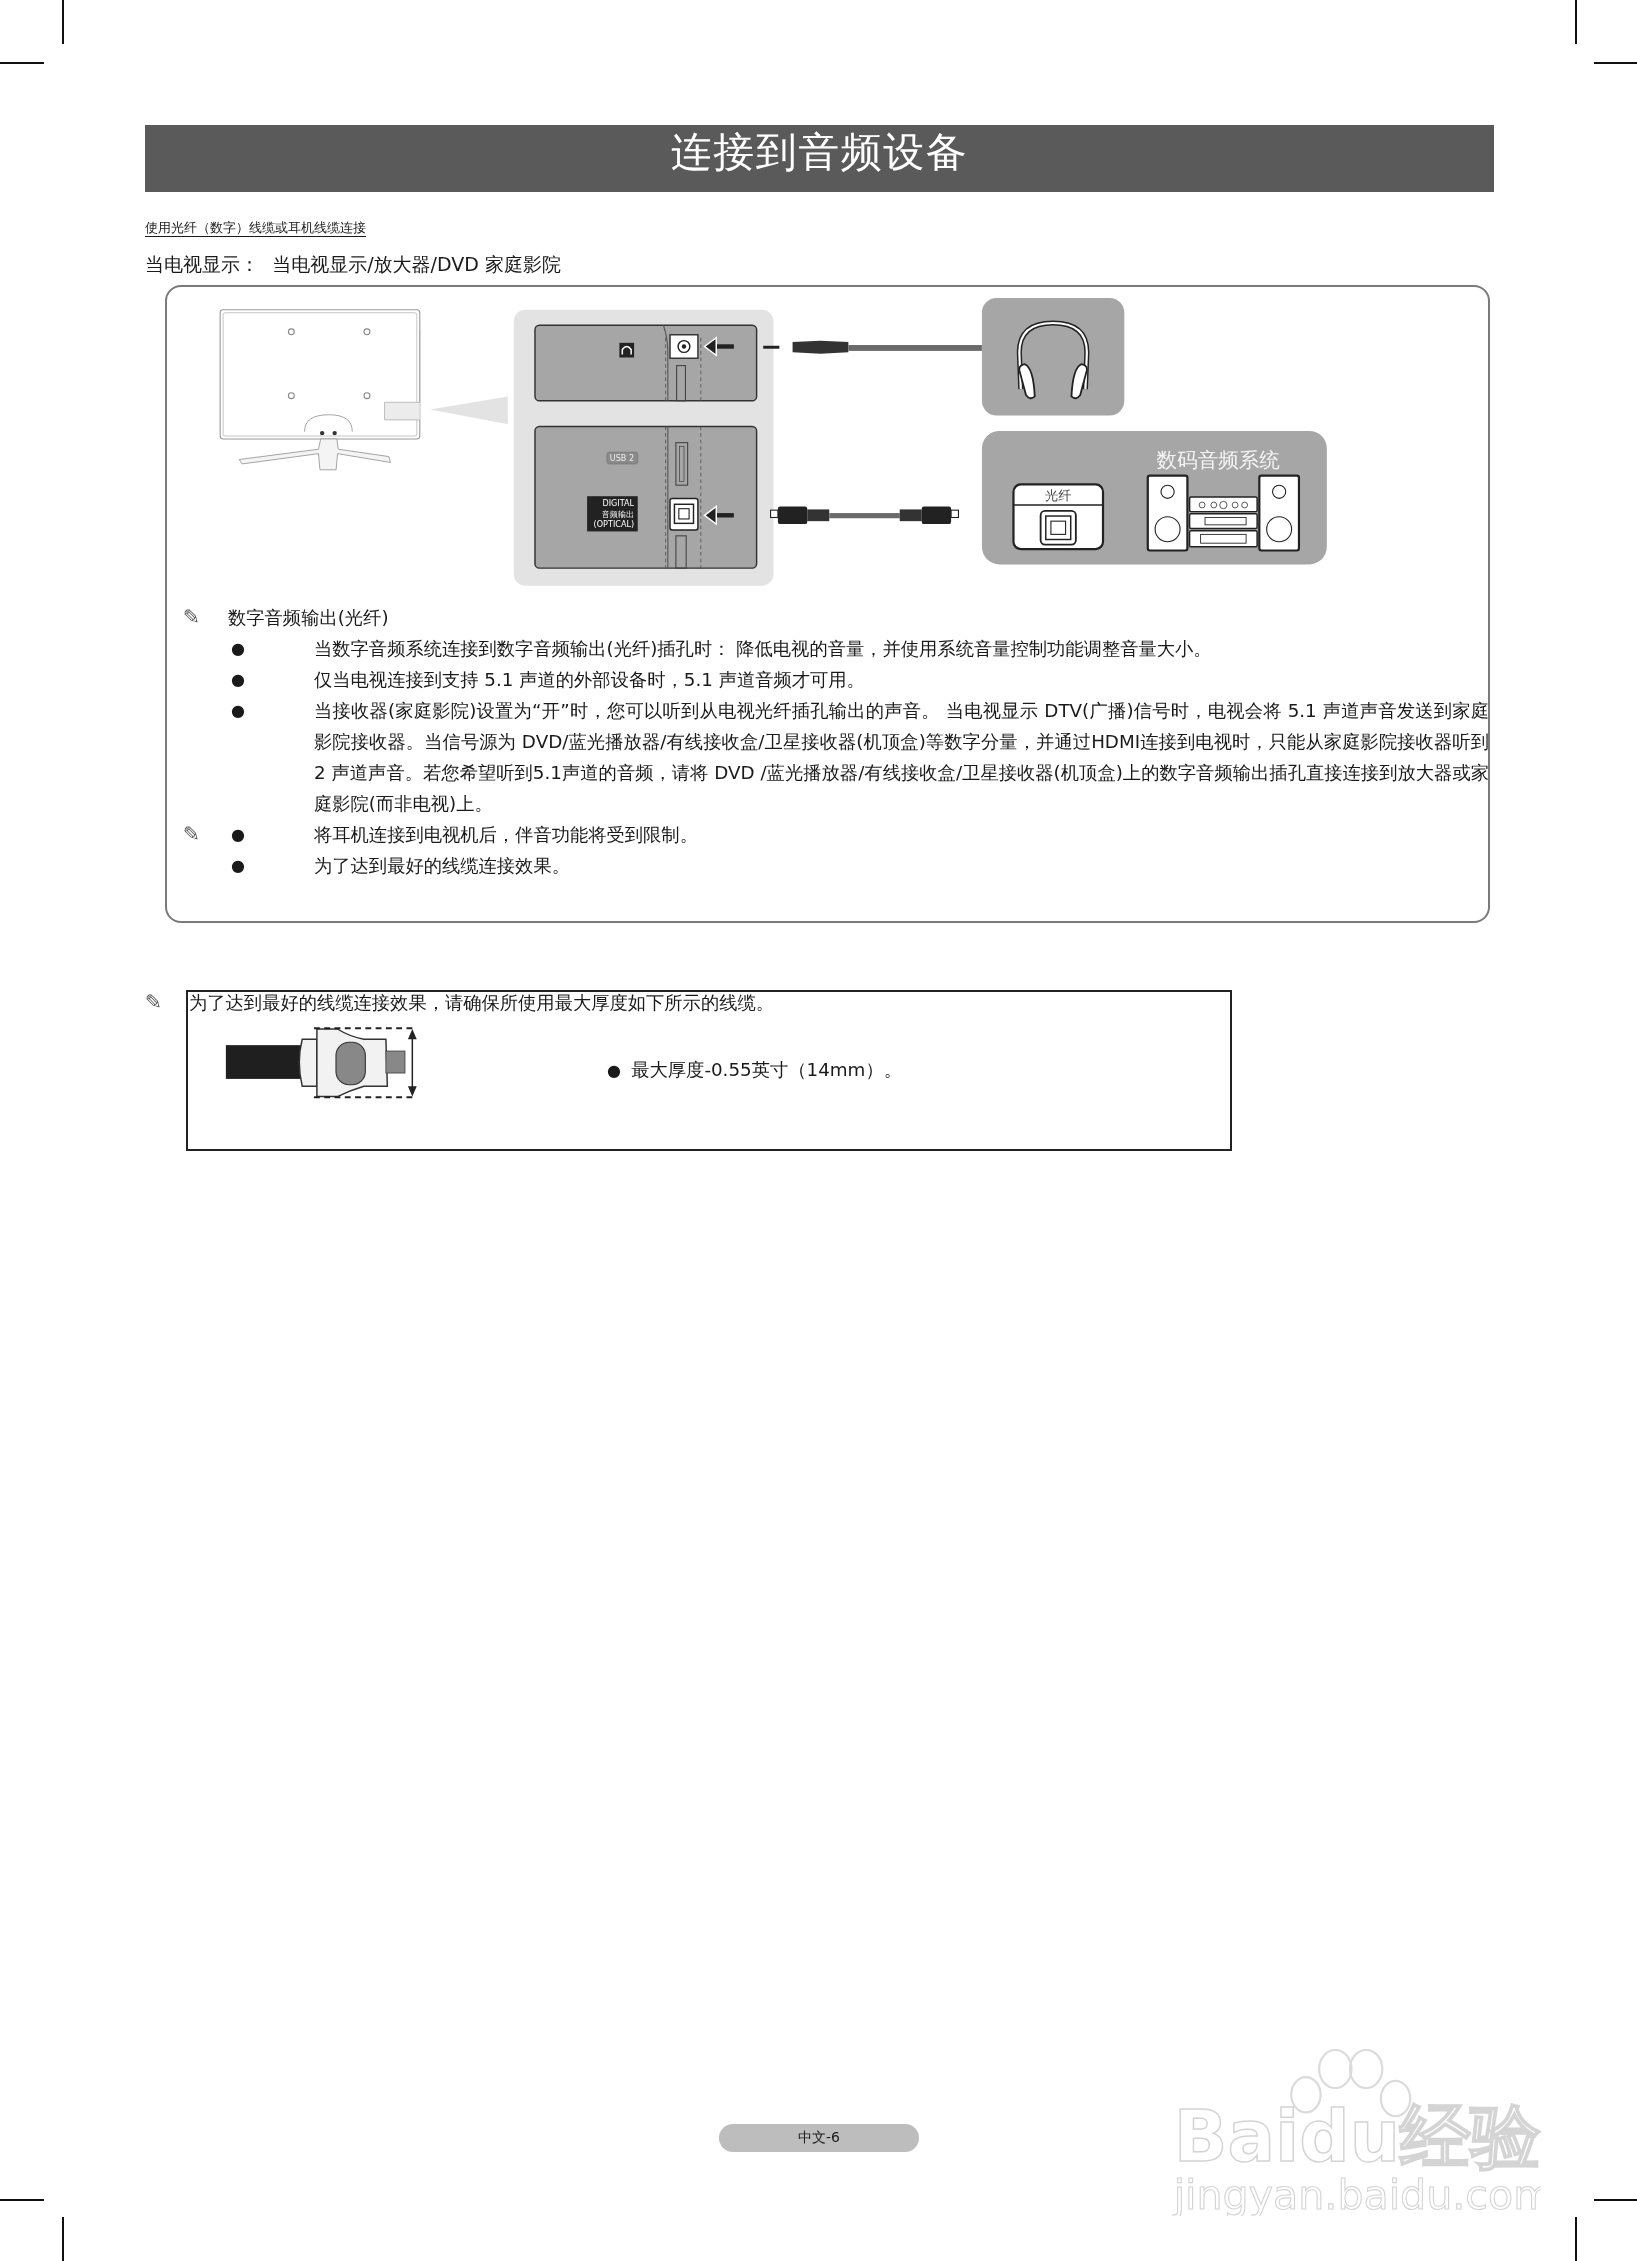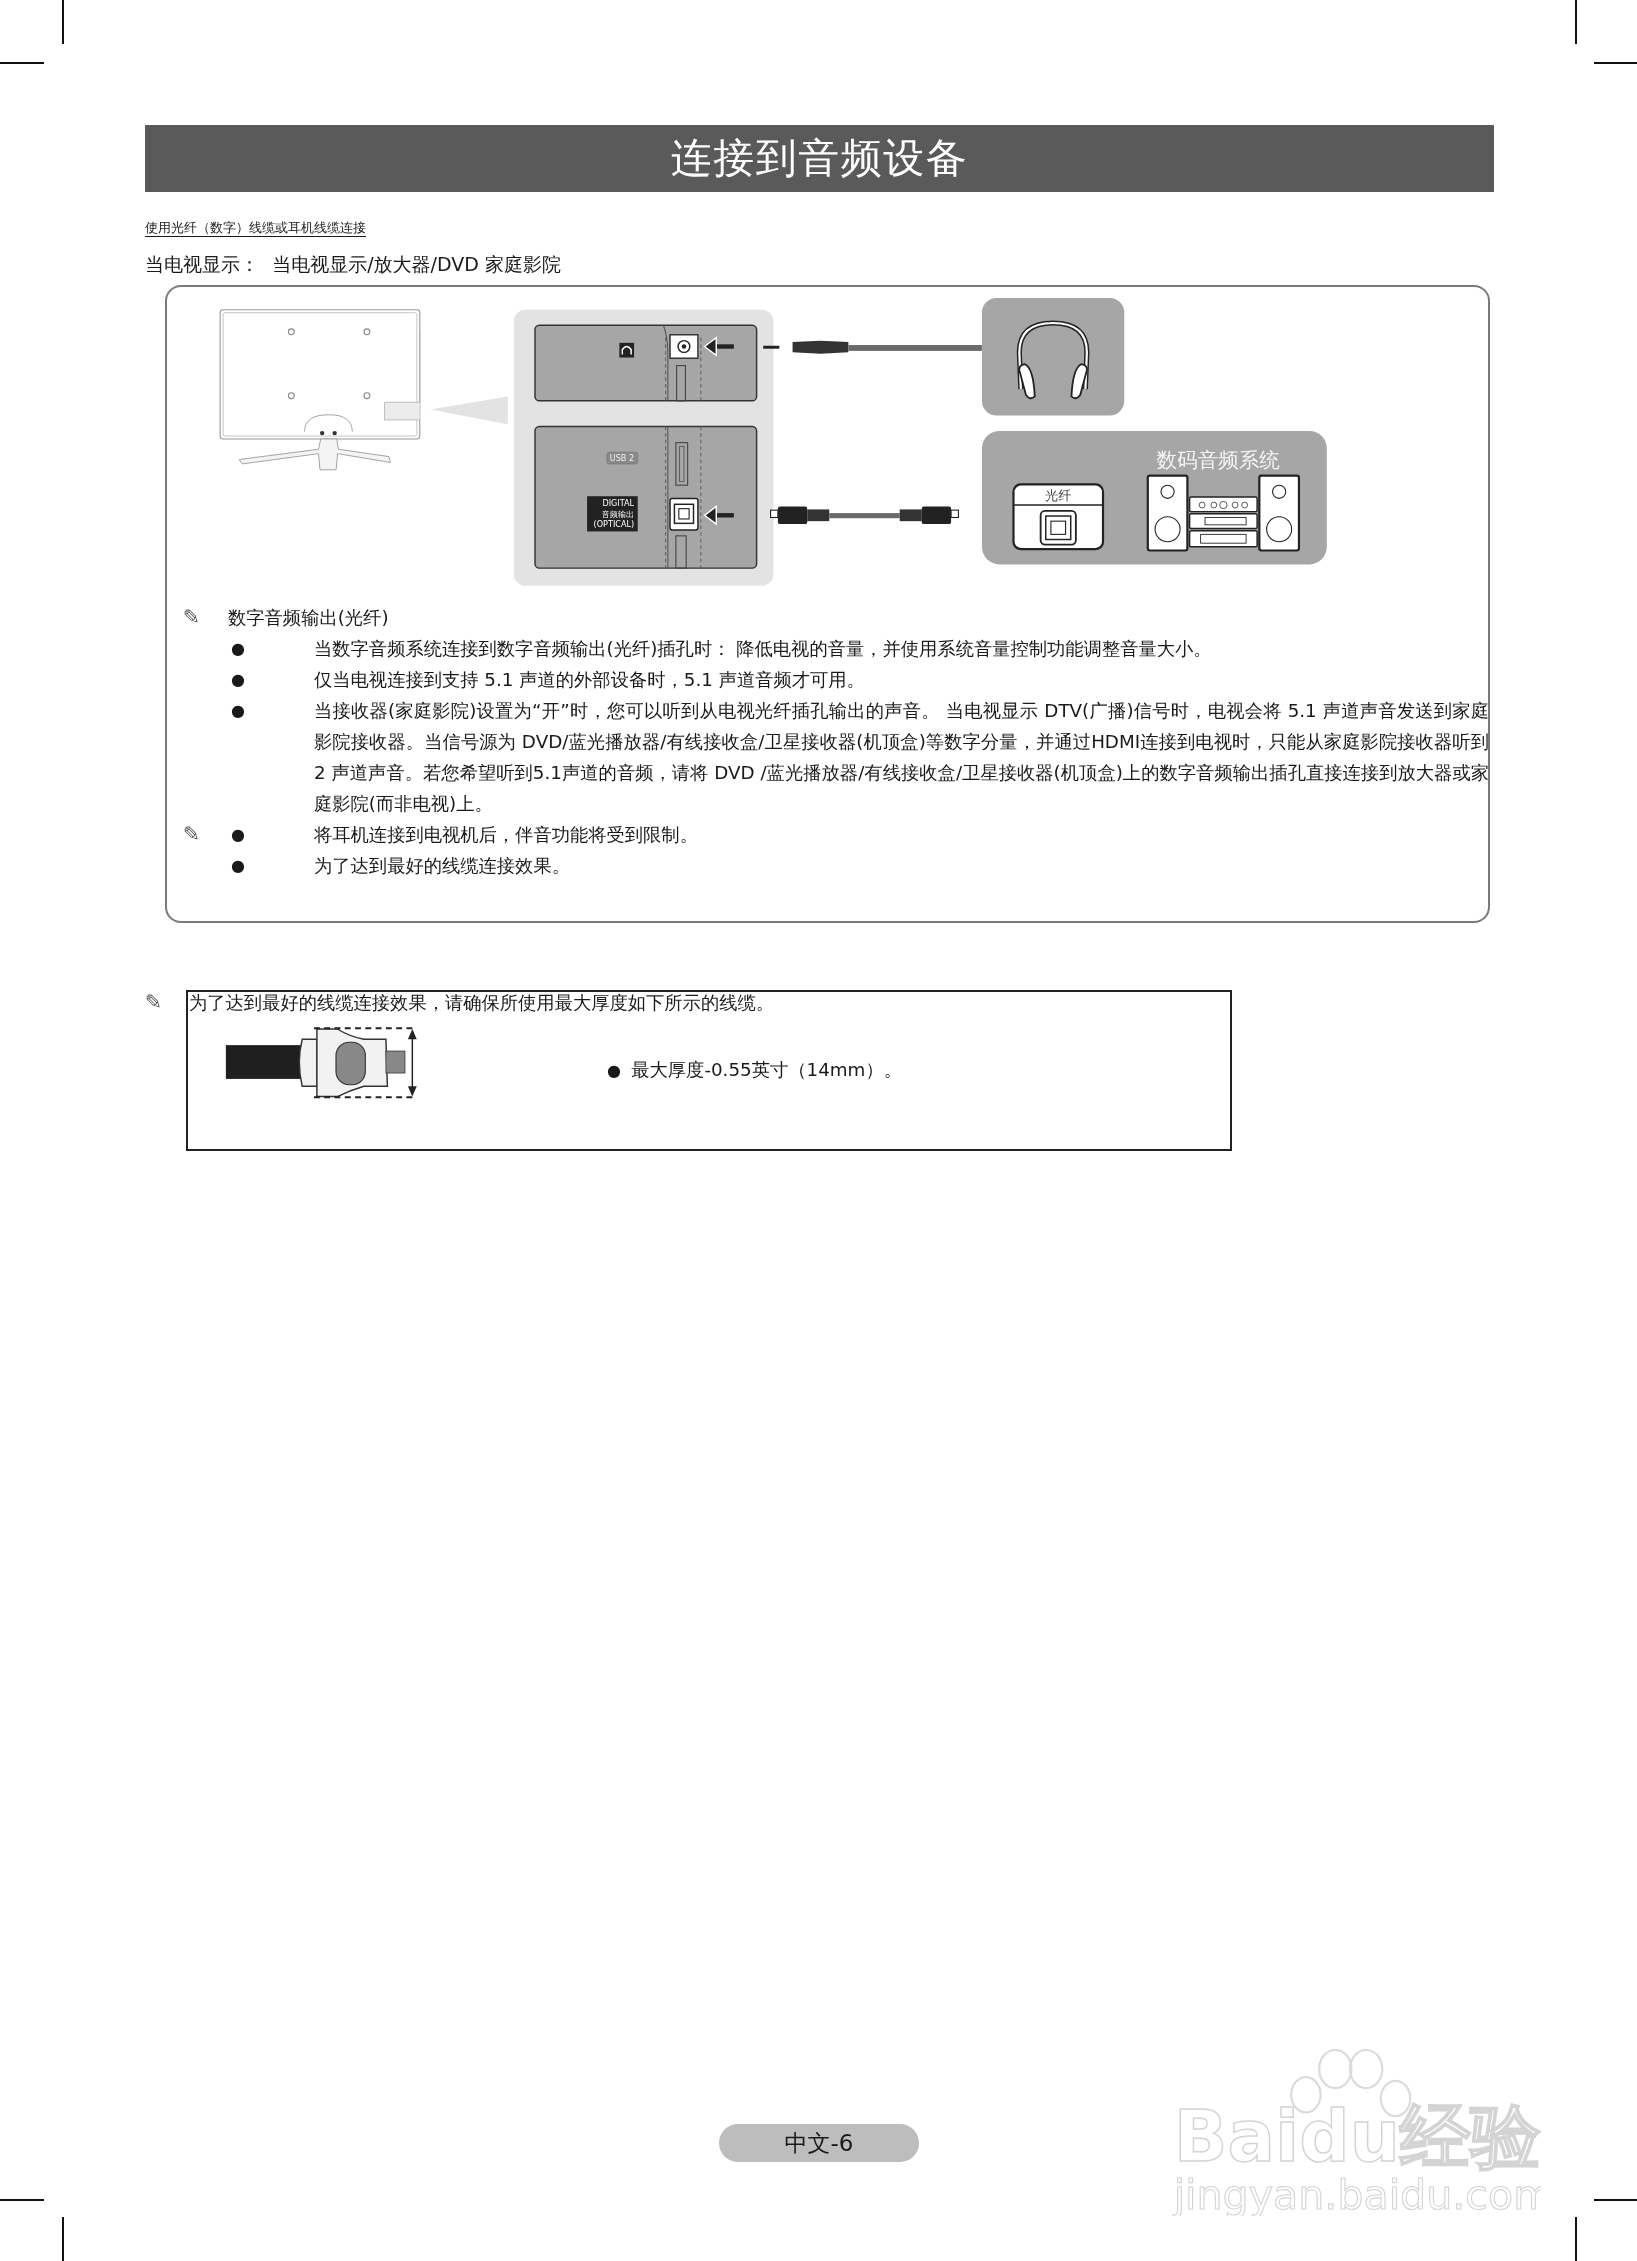--- a/index.html
+++ b/index.html
@@ -1,20 +1,20 @@
 <!DOCTYPE html>
 <html style="font-size:11.7px"><head>
 <meta charset="utf-8">
 <style>
   html, body { margin:0; padding:0; background:#ffffff; }
   body { width:1638px; height:2261px; position:relative; overflow:hidden;
          font-family:"DejaVu Sans", "Liberation Sans", sans-serif; color:#1a1a1a; }
   .crop { position:absolute; background:#111; }
   .title-bar { position:absolute; left:145px; top:125px; width:1349px; height:67px;
-               background:#5b5a5b; color:#fff; display:flex; align-items:center; justify-content:center;
+               background:#5b5a5b; color:#fff; display:flex; align-items:flex-start; justify-content:center;
                font-size:41px; letter-spacing:1.5px; }
   .subhead { position:absolute; left:145px; top:219px; font-size:13px; text-decoration:underline;
              text-underline-offset:3.7px; }
   .avail { position:absolute; left:145px; top:252px; font-size:19px; }
   .avail .val { margin-left:13.2px; }
   .frame { position:absolute; left:165px; top:285px; width:1325px; height:638px;
            border:2.2px solid #7a7a7a; border-radius:16px; box-sizing:border-box; }
   .diagram { position:absolute; left:0; top:0; width:1638px; height:602px; pointer-events:none; }
   .diagram text { font-family:"DejaVu Sans", sans-serif; }
   .notes { position:absolute; left:183px; top:602px; width:1306px; font-size:18.3px; line-height:31px; }
@@ -22,22 +22,22 @@
   .note-row .pencil { position:absolute; left:0; top:0; width:29px; font-size:20.5px; color:#555; }
   .bullet-row { position:relative; padding-left:87px; }
   .bullet-row .dot { position:absolute; left:48px; top:0; font-size:16px; }
   .bullet-row .txt { display:block; text-align:justify;margin-left:44px; }
   .tip { position:absolute; left:145px; top:950px; font-size:18.3px;margin-top:40px; }
   .tip .pencil { display:inline-block; width:44px; color:#555; font-size:20.5px; }
   .cable-box { position:absolute; left:186px; top:990px; width:1046px; height:161px;
                border:2.2px solid #222; box-sizing:border-box; }
   .cable-text { position:absolute; left:607px; top:1057px; font-size:18.3px; }
   .cable-text .dot { margin-right:10.3px; font-size:16px; }
-  .page-num { position:absolute; left:719px; top:2124px; width:200px; height:38px; background:#bdbdbd;
-              border-radius:19px; display:flex; align-items:center; justify-content:center; font-size:23px; }
+  .page-num { position:absolute; left:719px; top:2124px; width:200px; height:28px; background:#bdbdbd;
+              border-radius:19px; display:flex; align-items:center; justify-content:center; font-size:14px; }
   .watermark { position:absolute; left:1159px; top:2025px; width:382px; height:191px; opacity:0.9; }
 </style>
 </head>
 <body>
 
 <div class="crop" style="left:62px;top:0;width:1.5px;height:44px;"></div>
 <div class="crop" style="left:0;top:62px;width:44px;height:1.5px;"></div>
 <div class="crop" style="left:1575px;top:0;width:1.5px;height:44px;"></div>
 <div class="crop" style="left:1594px;top:62px;width:44px;height:1.5px;"></div>
 <div class="crop" style="left:0;top:2199px;width:44px;height:1.5px;"></div>

